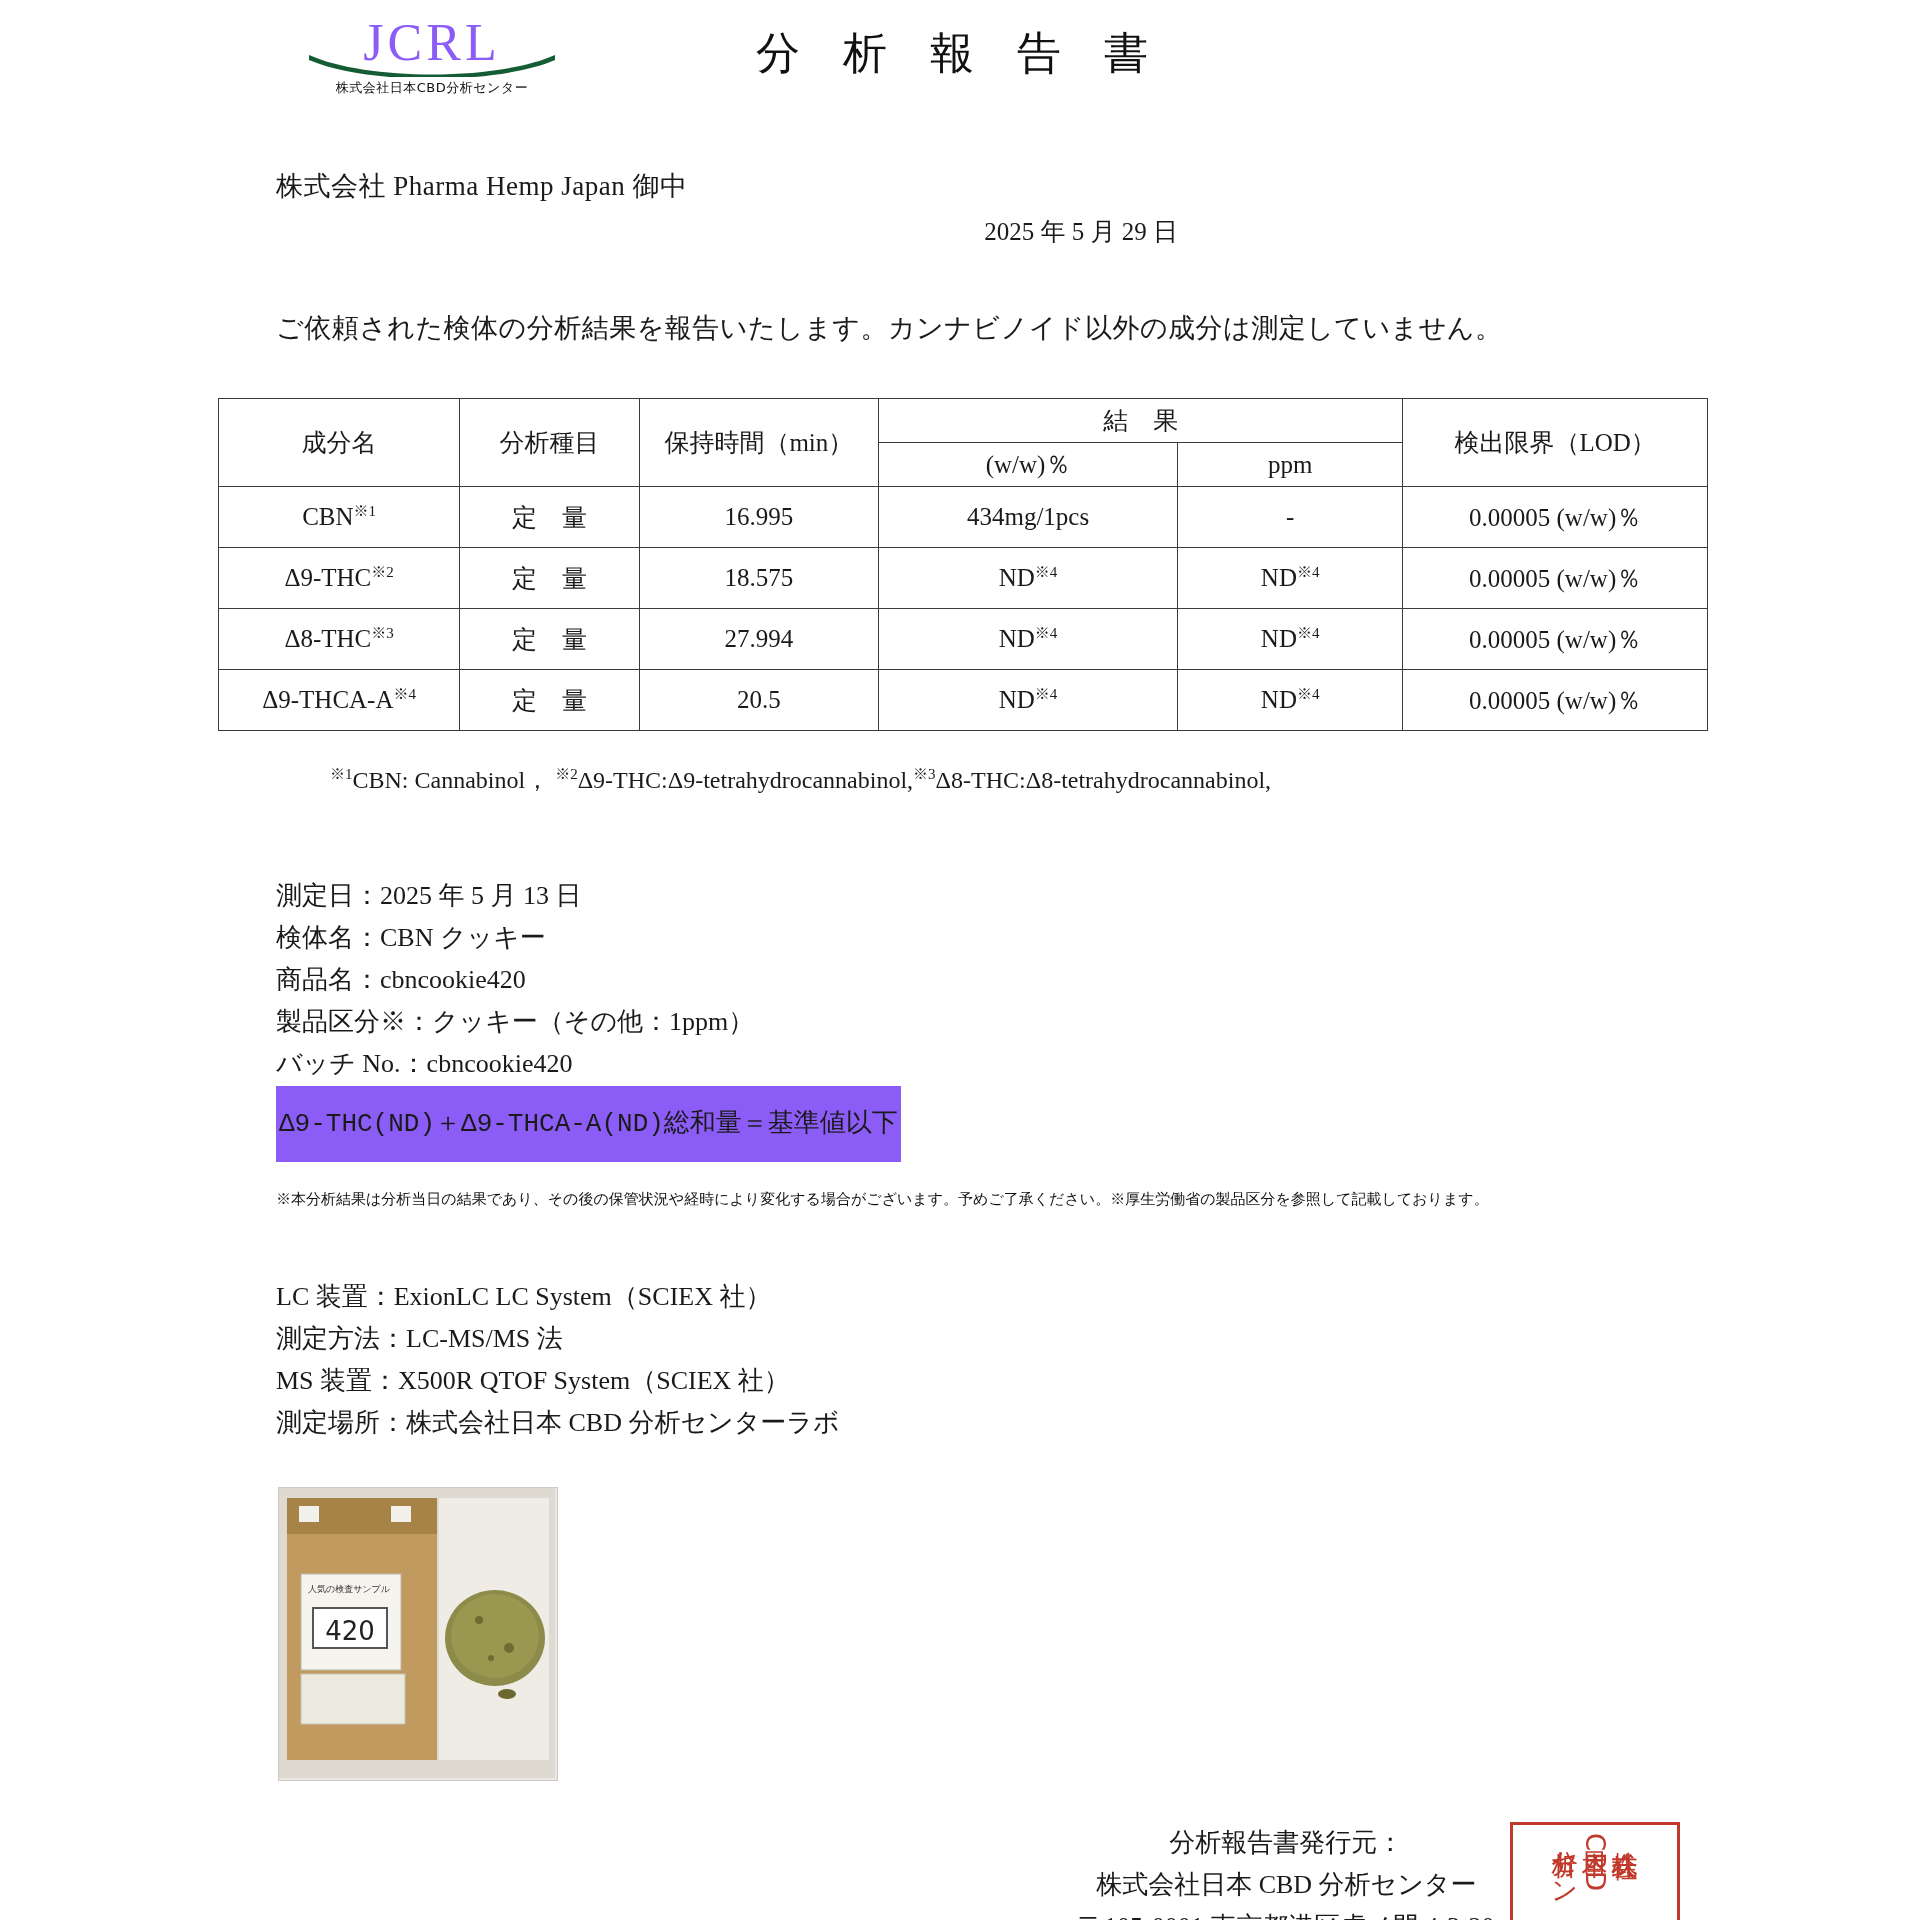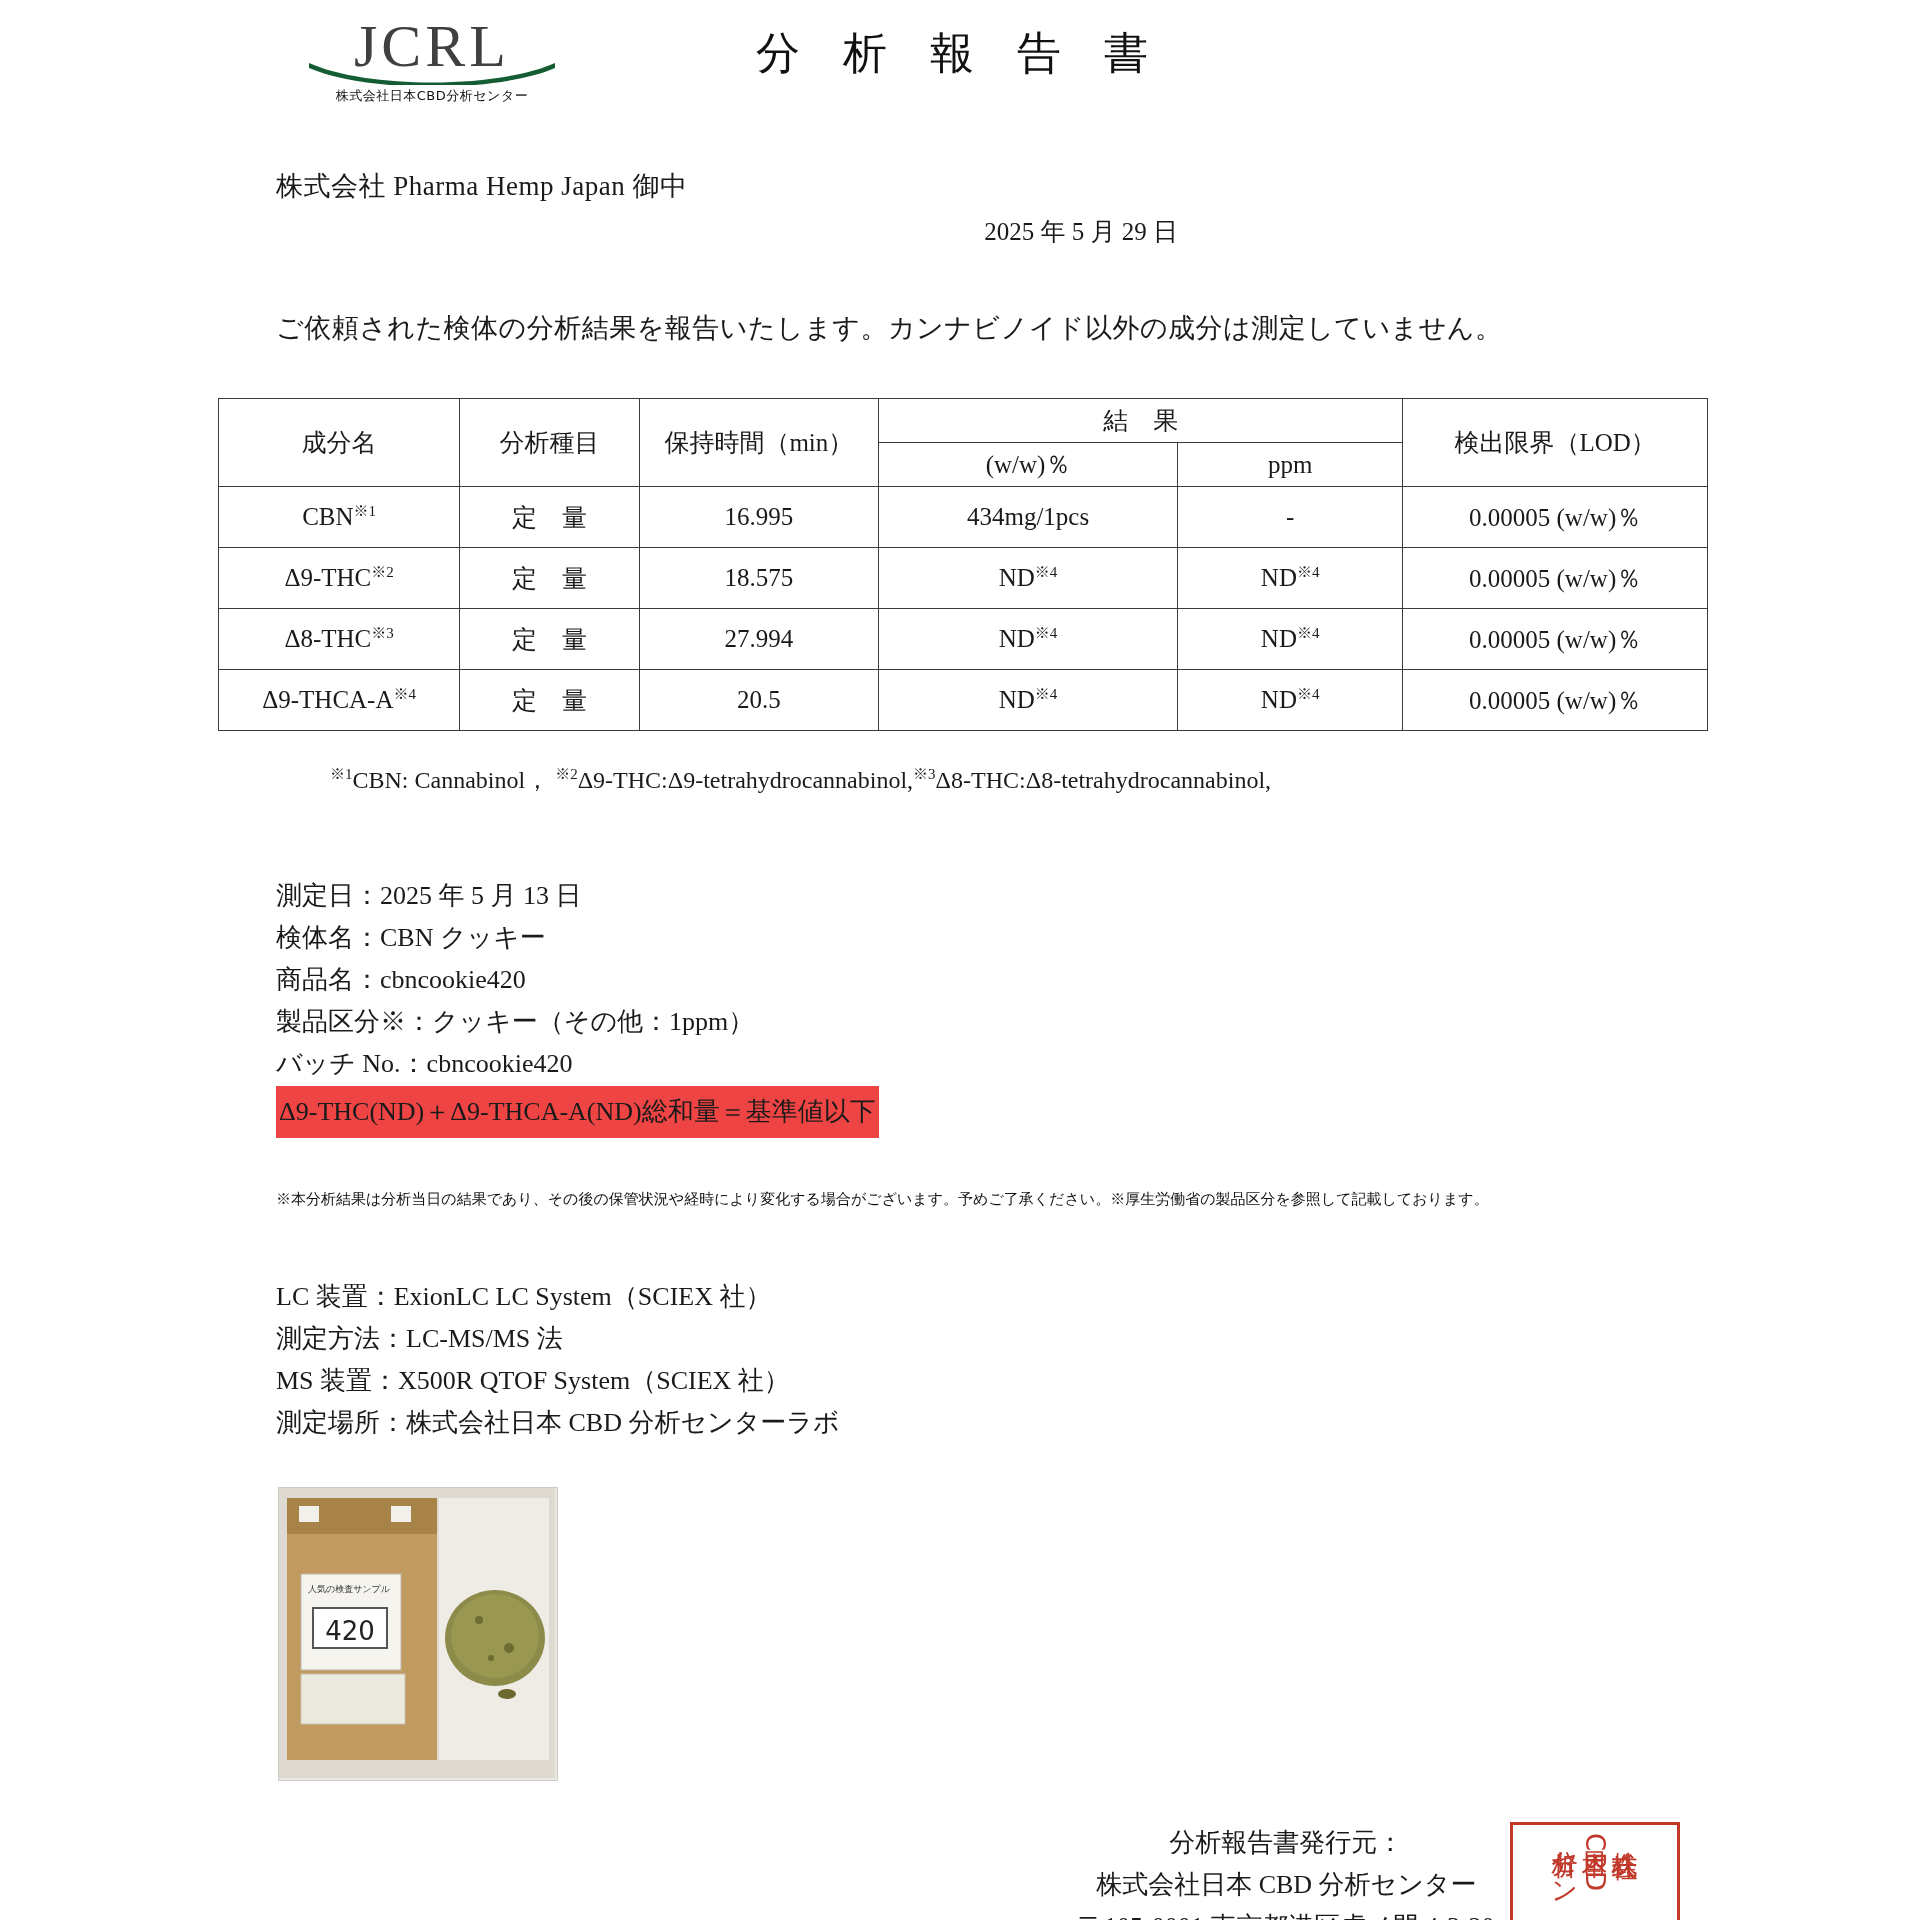--- a/index.html
+++ b/index.html
@@ -25,23 +25,23 @@
   
   .logo-block {
     position: absolute;
     left: 292px;
     top: 18px;
     width: 280px;
     text-align: center;
   }
   .logo-mark {
     font-family: "Liberation Serif", serif;
-    font-size: 60px;
+    font-size: 52px;
     letter-spacing: 4px;
-    color: #404040;
+    color: #8b5cf6;
     line-height: 0.95;
     font-weight: 400;
     position: relative;
     display: inline-block;
   }
   .logo-swoosh {
     display: block;
     width: 250px;
     height: 26px;
     margin: -16px auto 0 auto;
@@ -130,23 +130,24 @@
   
   .details {
     position: absolute;
     left: 276px;
     top: 875px;
     font-size: 26px;
     line-height: 1.62;
   }
   .details div { white-space: nowrap; }
   .highlight {
-    background: #ef4444;
+    background: #8b5cf6;
     display: inline-block;
-    padding: 5px 3px;
+    padding: 17px 3px;
+    font-family: Liberation Mono, monospace;
   }
   .fine-print {
     position: absolute;
     left: 276px;
     top: 1190px;
     font-size: 15px;
     letter-spacing: 0px;
     color: #111;
     white-space: nowrap;
   }

